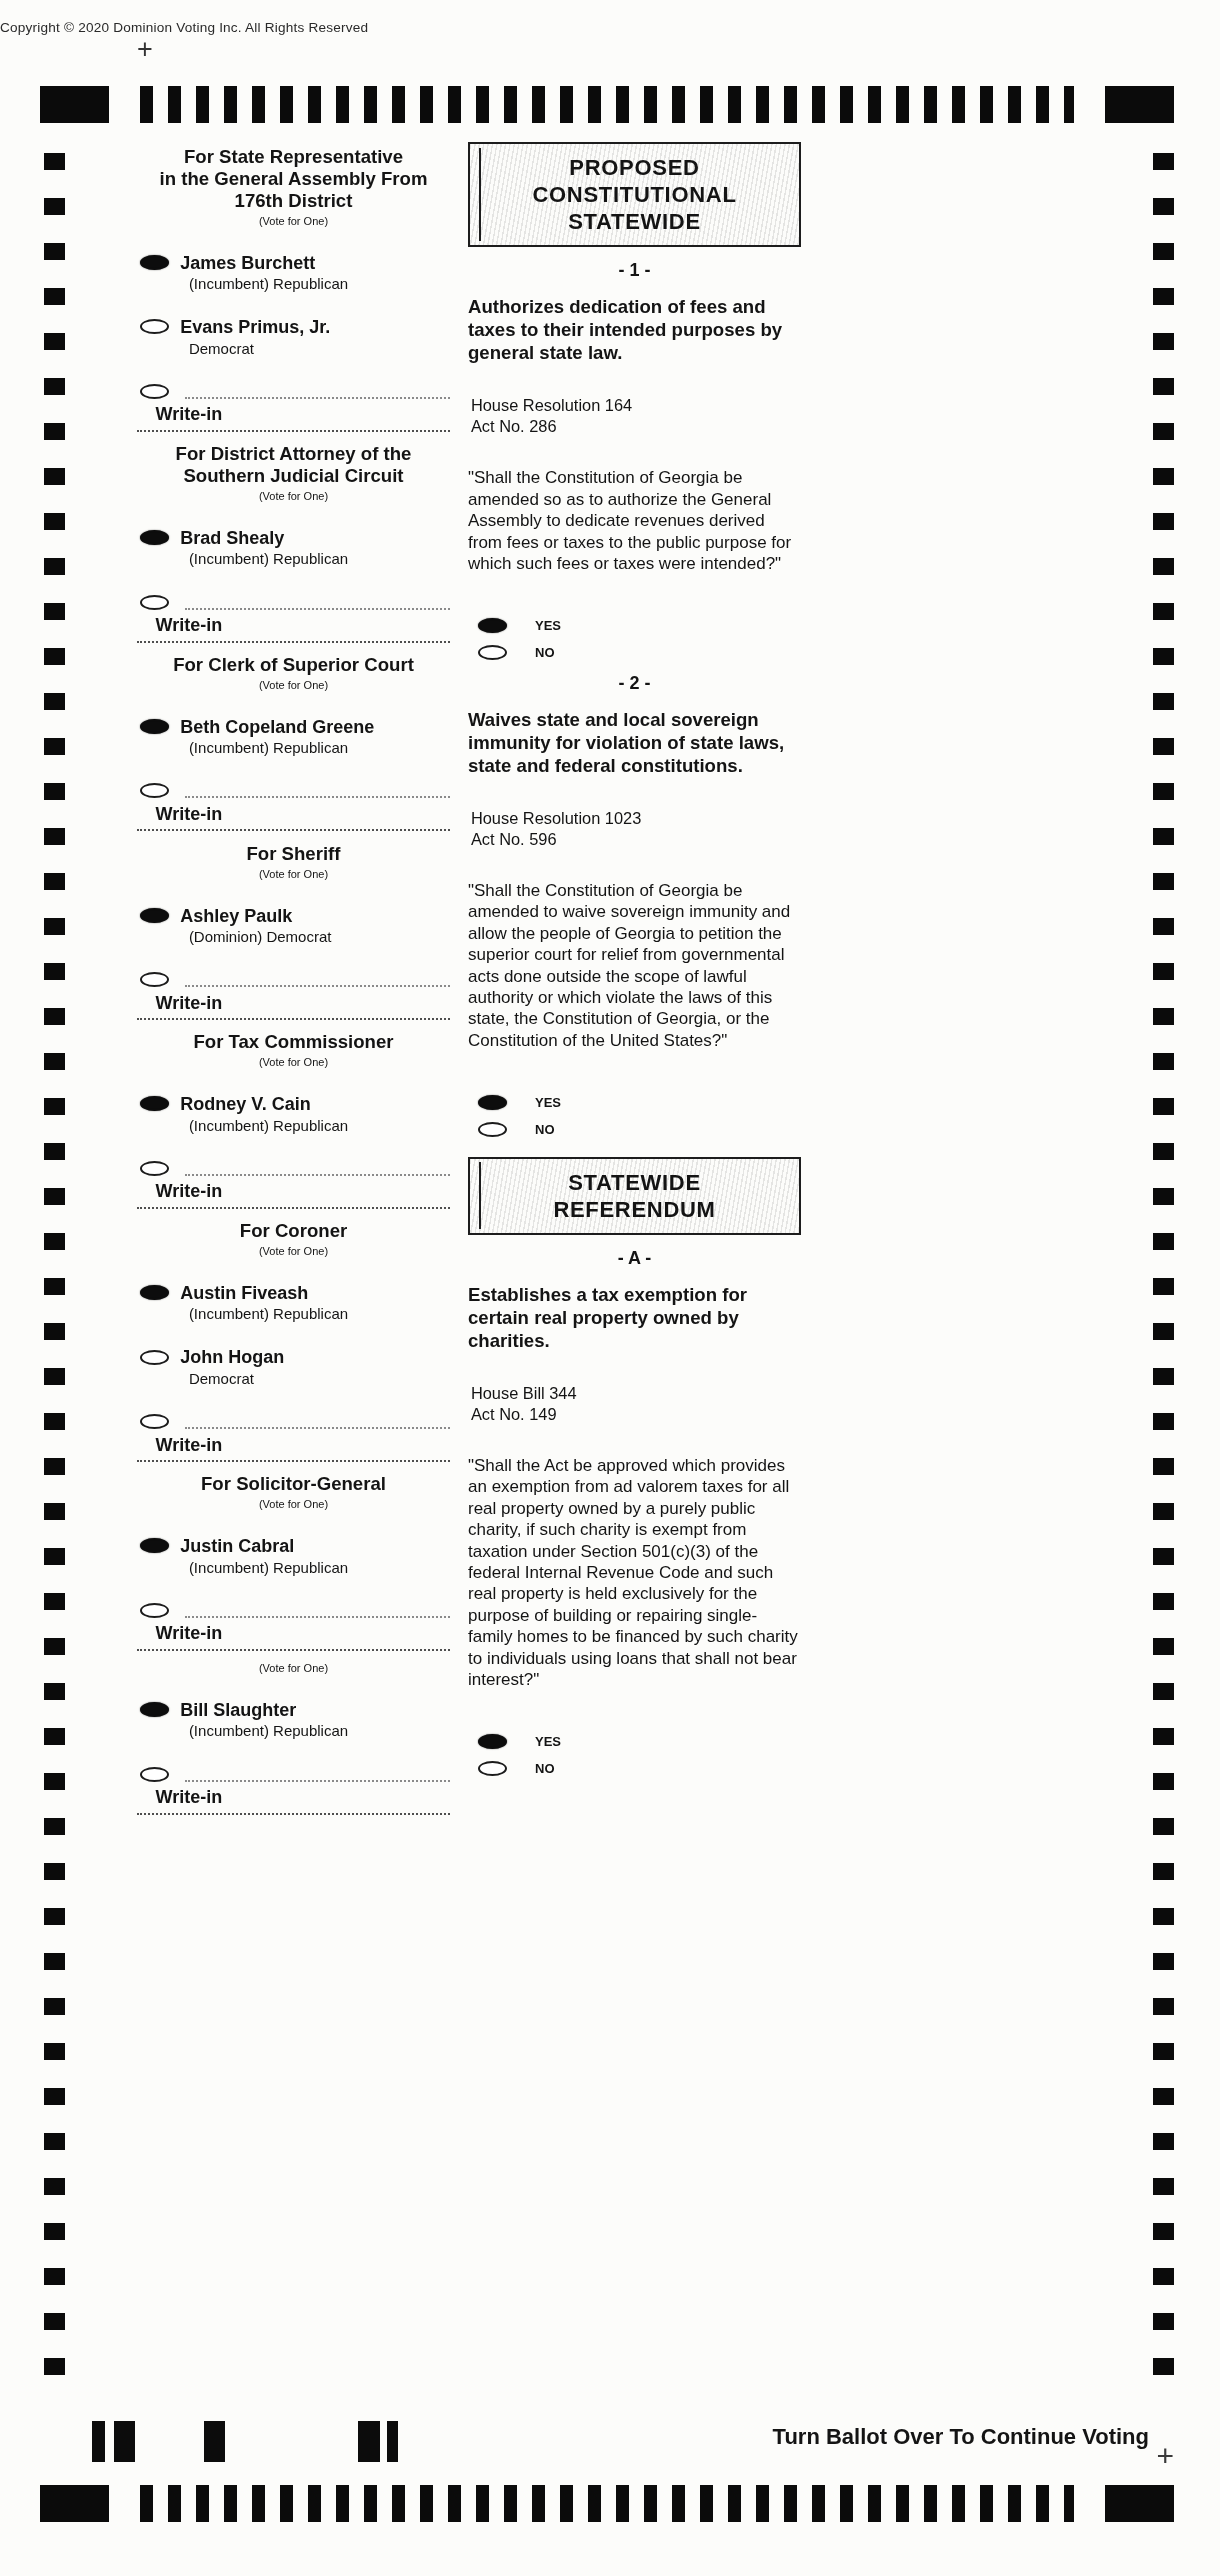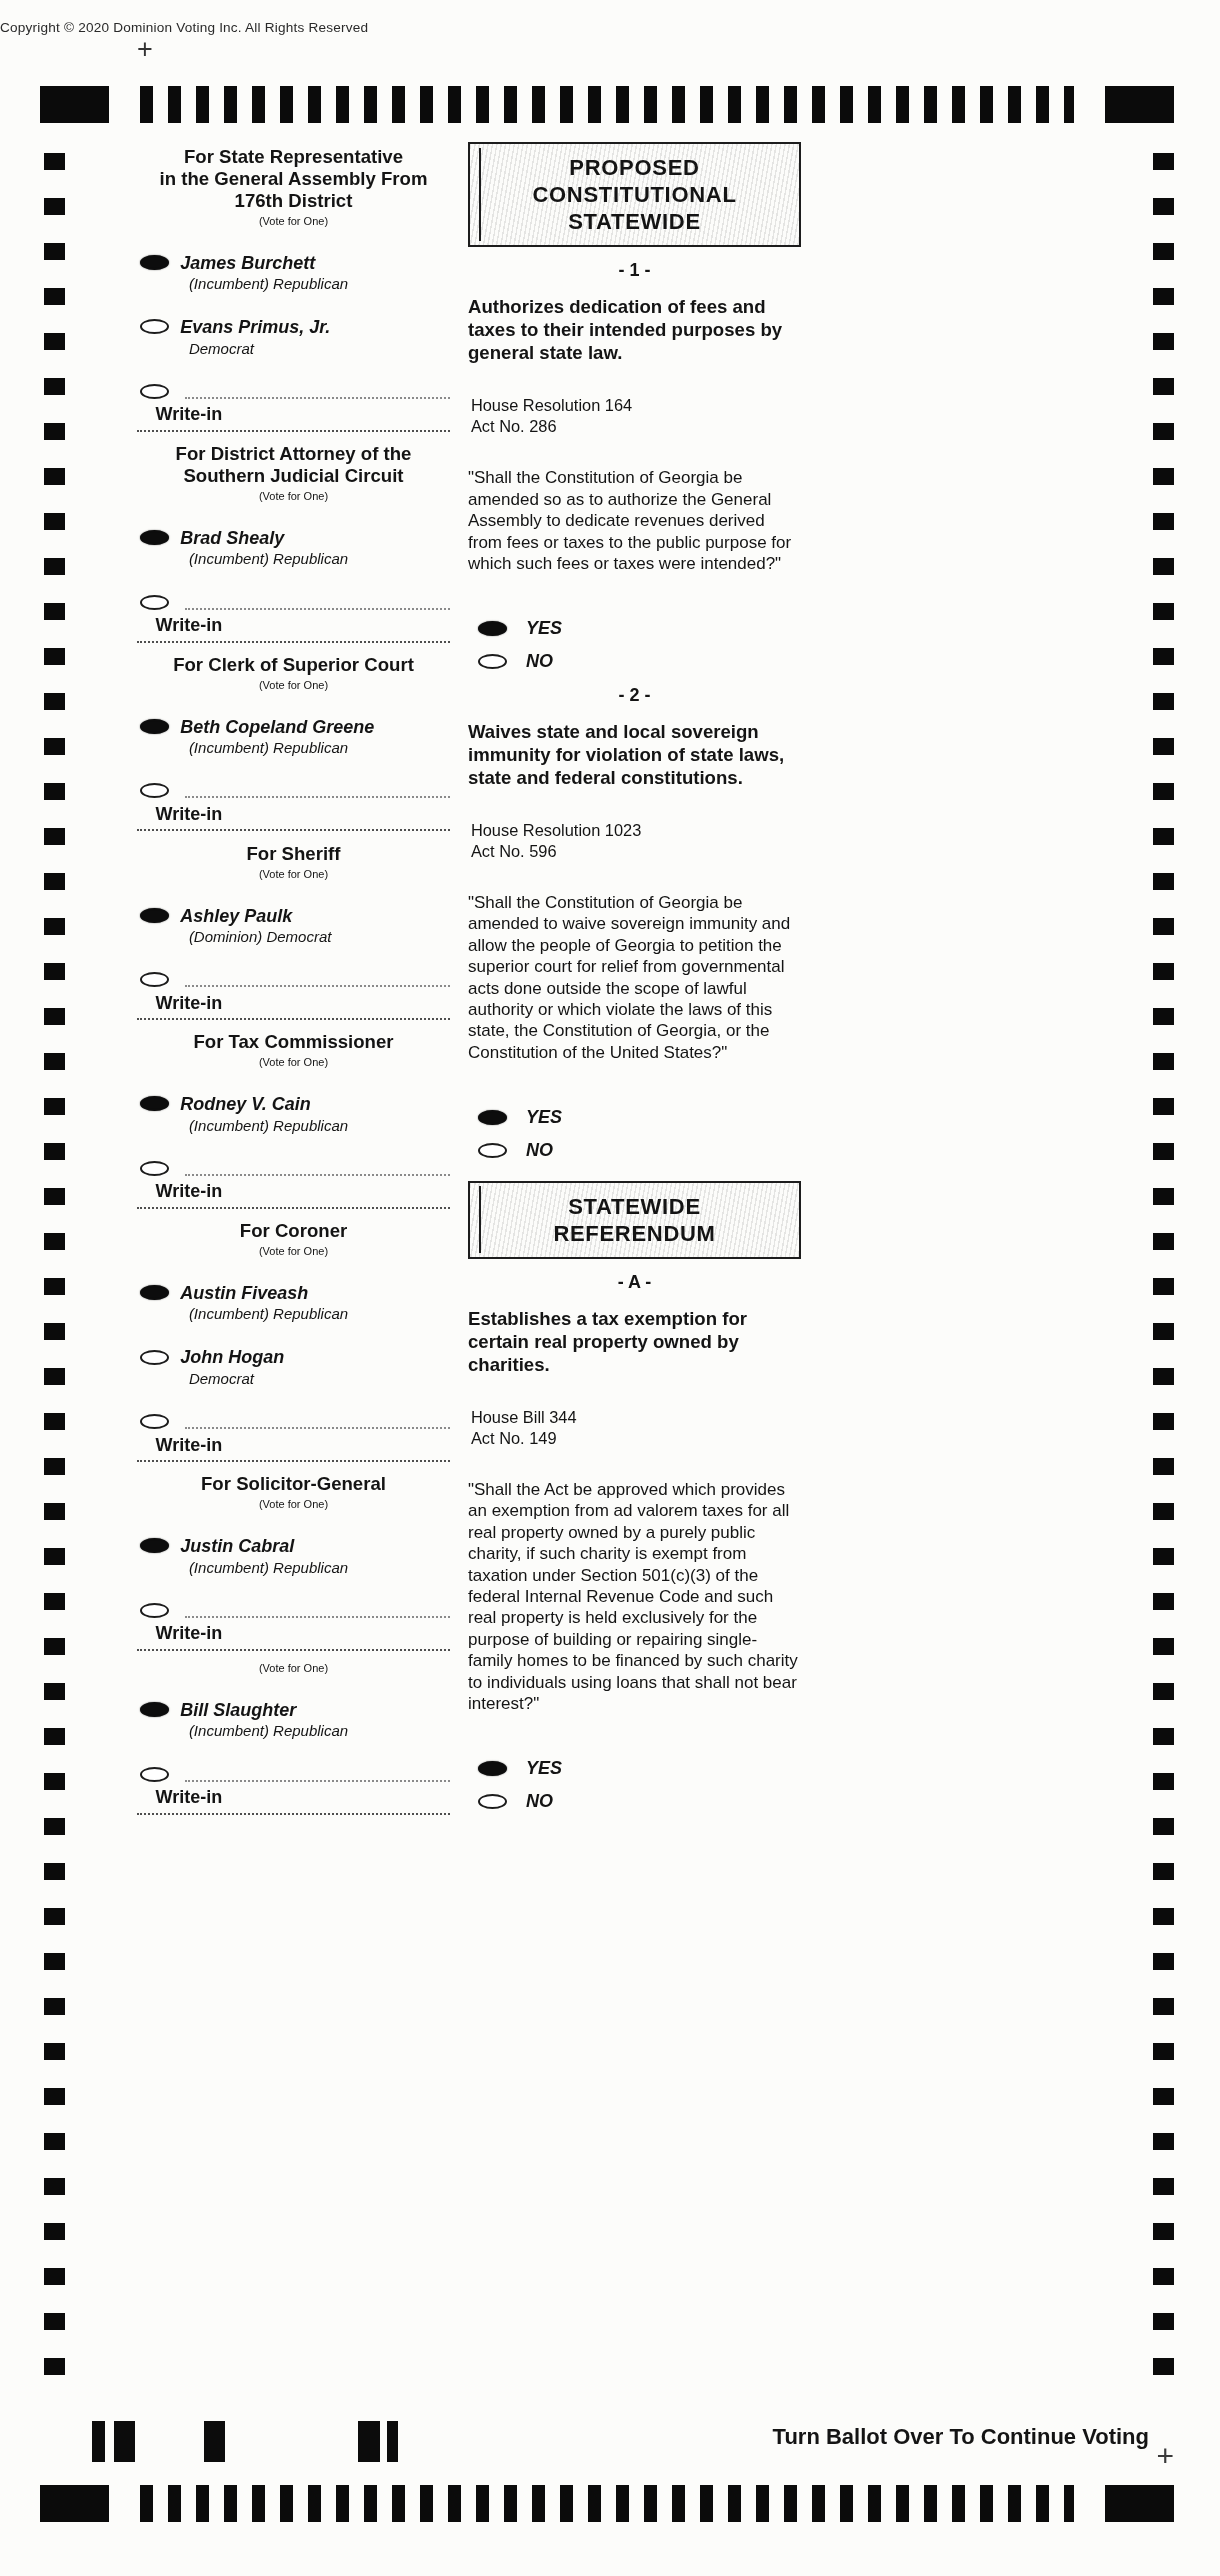--- a/index.html
+++ b/index.html
@@ -24,21 +24,21 @@
   .side.r { left:1153px; }
 
   
   .col-left  { position:absolute; left:137px; top:146px; width:313px; }
   .col-right { position:absolute; left:468px; top:142px; width:333px; }
 
   
   .c-title { font-weight:700; font-size:18.6px; line-height:22px; text-align:center; }
   .tl { display:block; }
   .c-instr { font-size:11px; text-align:center; margin:2.9px 0 26px; }
-  .cand { display:flex; align-items:flex-start; margin:0 0 24px 2.9px;font-style:italic; }
+  .cand { display:flex; align-items:flex-start; margin:0 0 24px 2.9px; }
   .cand.lone { margin:0 0 0 2.9px; align-items:flex-end; }
   .oval { flex:0 0 auto; width:29px; height:15px; border:2.1px solid #1c1c1c; border-radius:50%; background:#fff; margin-top:2.1px; }
   .oval.filled { background:#0d0d0d; border-color:#0d0d0d; box-shadow:0 0 1.4px #444; }
   .cand-text { margin-left:11.4px; }
   .cand-name { display:block; font-weight:700; font-size:18px; line-height:21px; }
   .cand-party { display:block; font-size:15px; line-height:18px; margin:1.4px 0 0 8.6px; }
   .write-line { flex:1; height:13px; border-bottom:2.1px dotted #8a8a8a; margin-left:15.7px; }
   .writein-label { font-weight:700; font-size:18px; margin:5.7px 0 0 18.6px; }
   .dots-sep { border-bottom:2.1px dotted #4e4e4e; margin:4.3px 0 11.4px; }
 
@@ -48,21 +48,21 @@
               background:repeating-linear-gradient(100deg,rgba(20,20,20,.10) 0 1.4px,transparent 1.4px 4.3px); }
   .m-header::before { content:""; position:absolute; left:8.6px; top:3.6px; bottom:3.6px; width:2.1px; background:#1d1d1d; }
   .m-header .hl { display:block; }
   .m-header.statewide { margin-top:20px; }
   .m-num { font-weight:700; font-size:18px; text-align:center; margin:13px 0 14.3px; }
   .m-summary { font-weight:700; font-size:18.6px; line-height:23px; margin:0 0 31px; }
   .m-refs { font-size:16.4px; line-height:21px; margin:0 0 30px; padding-left:2.9px; }
   .m-question { font-size:17px; line-height:21.4px; margin:0 0 44px; }
   .m-opt { display:flex; align-items:center; margin:0 0 11.4px 10px; }
   .m-opt .oval { margin-top:0; }
-  .opt-label { font-weight:700; font-size:18px; margin-left:19px;font-style:italic; }
+  .opt-label { font-weight:700; font-size:13px; margin-left:28px; }
   .measure { margin-bottom:10px; }
 
   
   .bl { position:absolute; left:92px; top:2421px; height:41px; display:flex; align-items:stretch; }
   .bl .bar { background:#0c0c0c; }
   .turn-over { position:absolute; right:71px; top:2424px; font-weight:700; font-size:22px; }
   .cross { position:absolute; right:46px; top:2439px; font-size:30px; color:#3a3a3a; }
 </style>
 </head>
 <body>

